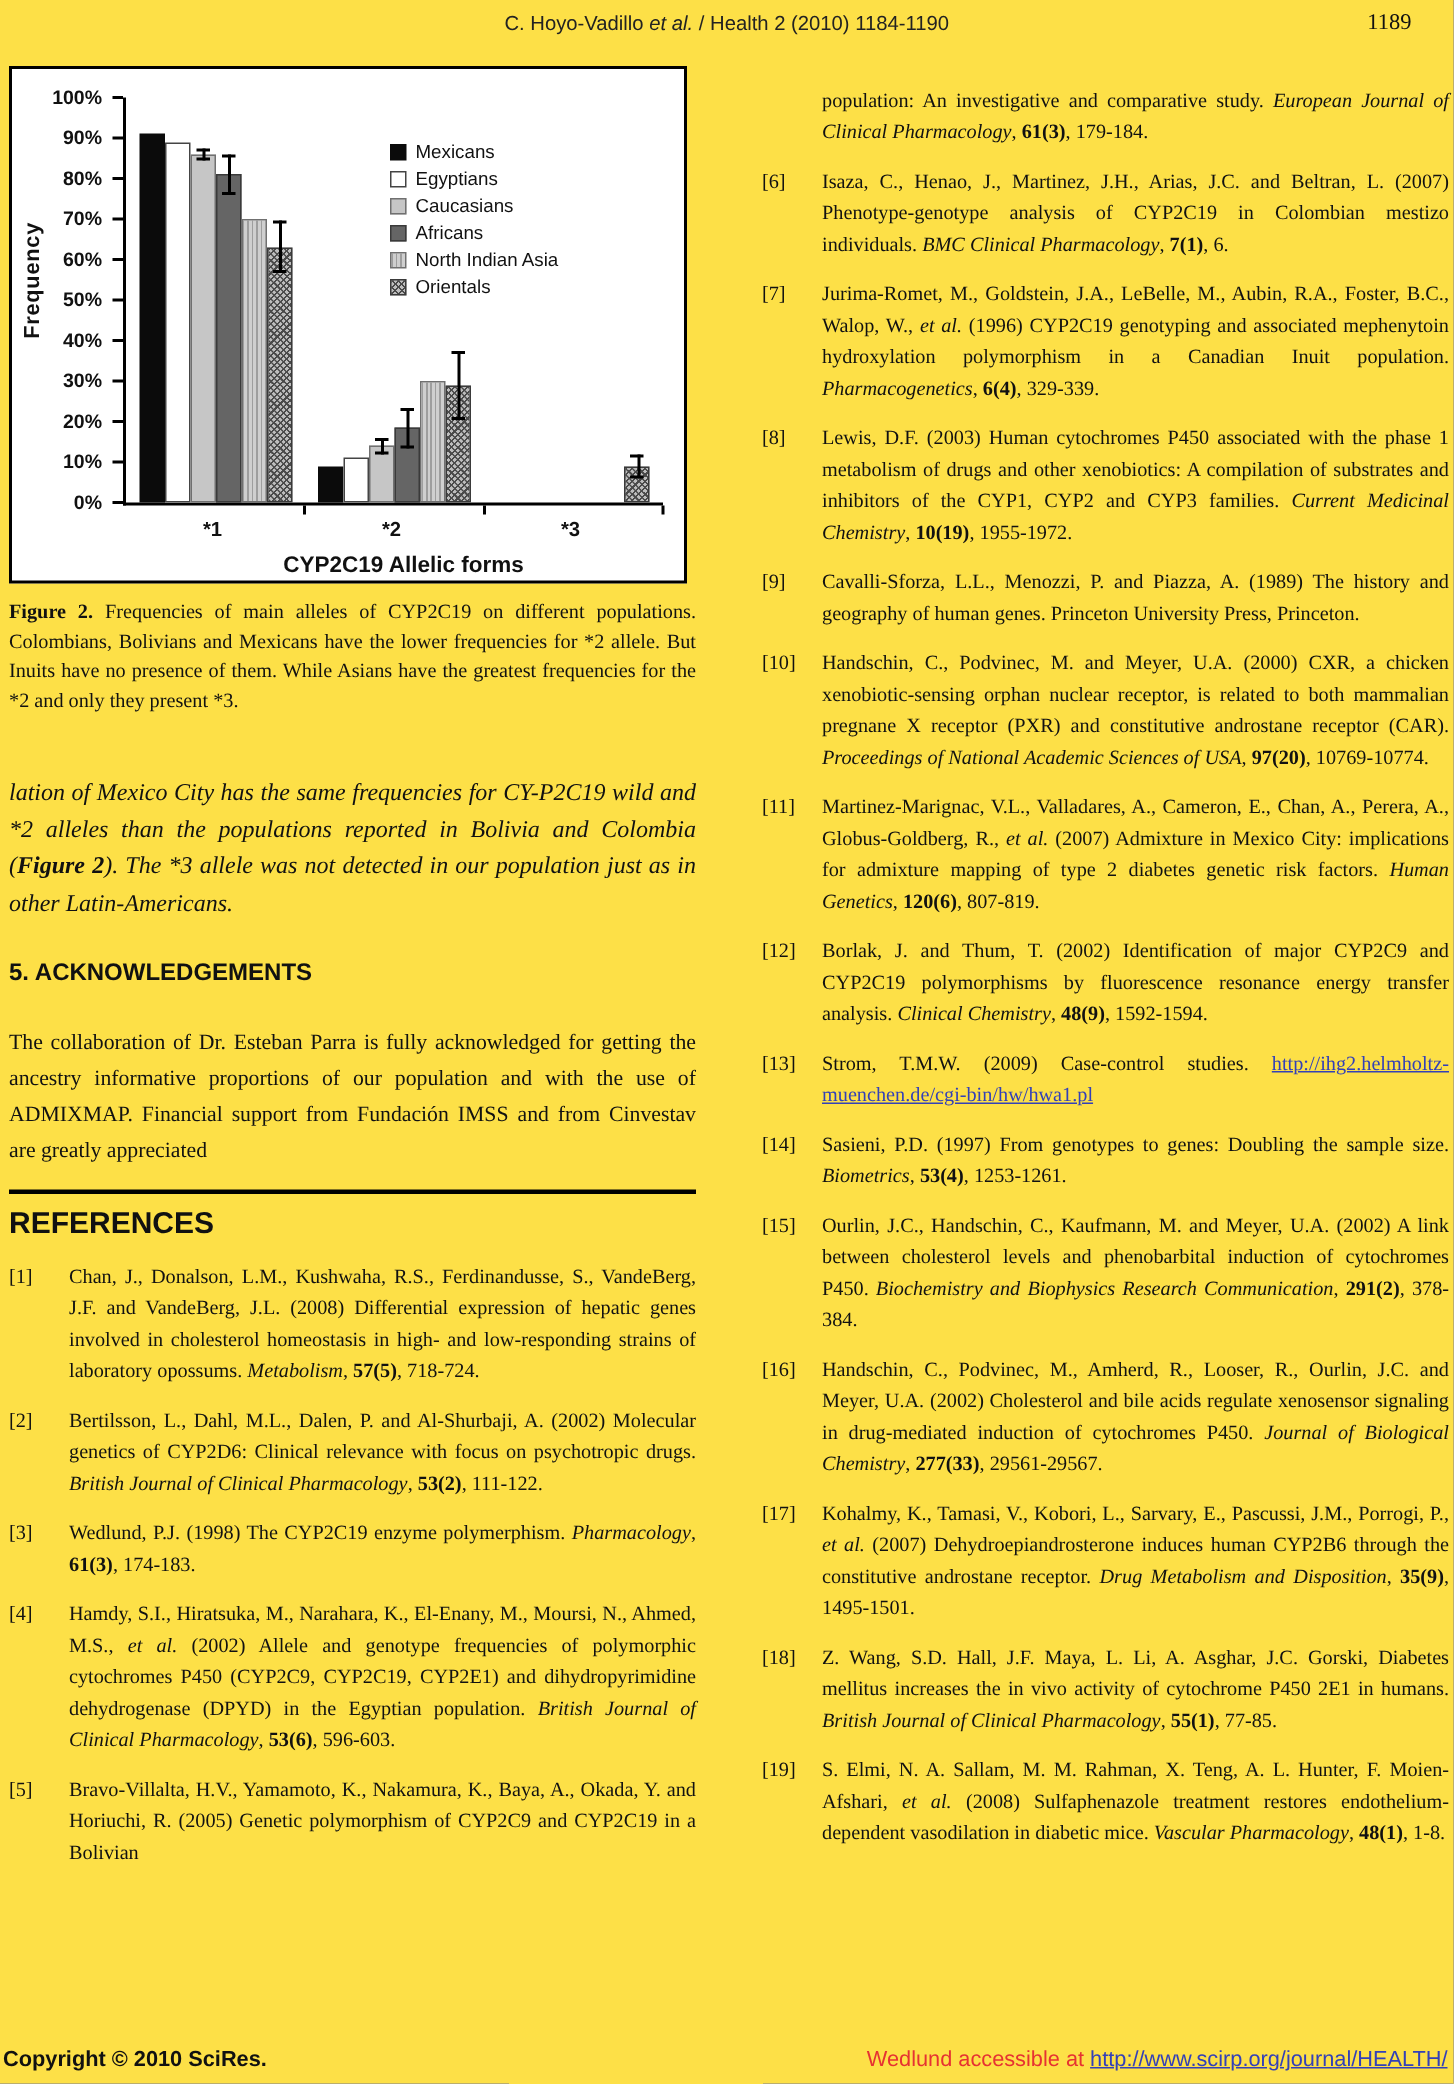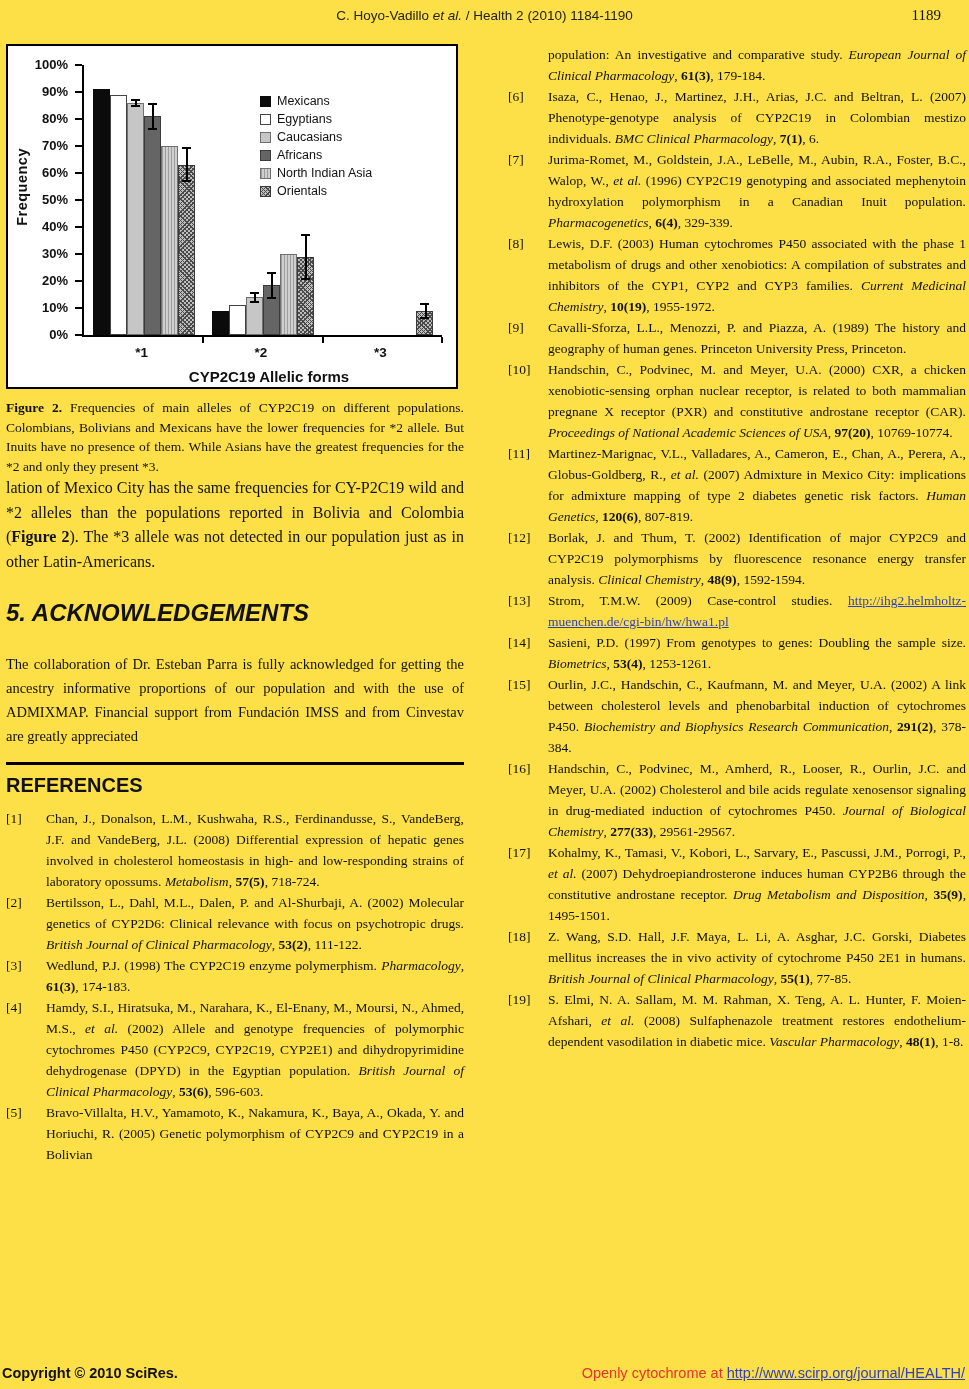--- a/index.html
+++ b/index.html
@@ -43,27 +43,27 @@
   .err{position:absolute;left:50%;margin-left:-4.5px;width:9px;z-index:2;}
   .err::before{content:"";position:absolute;top:0;left:0;right:0;border-top:2px solid #000;}
   .err::after{content:"";position:absolute;bottom:0;left:0;right:0;border-bottom:2px solid #000;}
   .err-line{position:absolute;top:0;bottom:0;left:50%;width:0;border-left:2px solid #000;}
   .legend{position:absolute;left:252px;top:48px;}
   .legend-row{display:flex;align-items:center;margin-bottom:4px;
         font-family:"Liberation Sans",sans-serif;font-size:12.5px;}
   .swatch{width:11px;height:11px;margin-right:6px;box-sizing:border-box;flex:0 0 11px;}
   
   .caption{margin-top:9px;font-size:13.5px;line-height:19.6px;text-align:justify;}
-  .bodypara{font-size:16px;line-height:24.5px;text-align:justify;}
-  .sechead{margin-top:25px;font-family:"Liberation Sans",sans-serif;font-weight:bold;font-size:24px;font-style:italic;}
+  .bodypara{margin-top:41px;font-size:16px;line-height:24.5px;text-align:justify;font-style:italic;}
+  .sechead{margin-top:25px;font-family:"Liberation Sans",sans-serif;font-weight:bold;font-size:16px;}
   .ackpara{margin-top:25px;font-size:14.5px;line-height:24px;text-align:justify;}
   .rule{margin-top:14px;border-top:3px solid #000;width:100%;}
   .refhead{margin-top:9px;font-family:"Liberation Sans",sans-serif;font-weight:bold;font-size:20px;}
   .refs{margin-top:11px;font-size:13.5px;line-height:21px;text-align:justify;}
-  .ref{position:relative;padding-left:40px;}
+  .ref{position:relative;padding-left:40px;margin-top:12px;}
   .ref-num{position:absolute;left:0;top:0;}
   .seg-b{font-weight:bold;}
   .seg-i{font-style:italic;}
   .seg-link{color:#3340b8;text-decoration:underline;cursor:pointer;}
   .seg-red{color:#e63232;}
   
   .footer{position:absolute;left:2px;right:4px;bottom:8px;display:flex;justify-content:space-between;
         font-family:"Liberation Sans",sans-serif;font-size:14.5px;text-align:center;}
   .foot-left{font-weight:bold;}
 </style>
@@ -249,16 +249,16 @@
           <div class="ref"><span class="ref-num">[16]</span><span><span>Handschin, C., Podvinec, M., Amherd, R., Looser, R., Ourlin, J.C. and Meyer, U.A. (2002) Cholesterol and bile acids regulate xenosensor signaling in drug-mediated induction of cytochromes P450. </span><span class="seg-i">Journal of Biological Chemistry</span><span>, </span><span class="seg-b">277(33)</span><span>, 29561-29567.</span></span></div>
           <div class="ref"><span class="ref-num">[17]</span><span><span>Kohalmy, K., Tamasi, V., Kobori, L., Sarvary, E., Pascussi, J.M., Porrogi, P., </span><span class="seg-i">et al.</span><span> (2007) Dehydroepiandrosterone induces human CYP2B6 through the constitutive androstane receptor. </span><span class="seg-i">Drug Metabolism and Disposition</span><span>, </span><span class="seg-b">35(9)</span><span>, 1495-1501.</span></span></div>
           <div class="ref"><span class="ref-num">[18]</span><span><span>Z. Wang, S.D. Hall, J.F. Maya, L. Li, A. Asghar, J.C. Gorski, Diabetes mellitus increases the in vivo activity of cytochrome P450 2E1 in humans. </span><span class="seg-i">British Journal of Clinical Pharmacology</span><span>, </span><span class="seg-b">55(1)</span><span>, 77-85.</span></span></div>
           <div class="ref"><span class="ref-num">[19]</span><span><span>S. Elmi, N. A. Sallam, M. M. Rahman, X. Teng, A. L. Hunter, F. Moien-Afshari, </span><span class="seg-i">et al.</span><span> (2008) Sulfaphenazole treatment restores endothelium-dependent vasodilation in diabetic mice. </span><span class="seg-i">Vascular Pharmacology</span><span>, </span><span class="seg-b">48(1)</span><span>, 1-8.</span></span></div>
         </div>
     </div>
   </div>
 
   <div class="footer">
     <div class="foot-left">Copyright © 2010 SciRes.</div>
-    <div class="foot-right"><span class="seg-red">Openly cytochrome at </span><span class="seg-link">http://www.scirp.org/journal/HEALTH/</span></div>
+    <div class="foot-right"><span class="seg-red">Wedlund accessible at </span><span class="seg-link">http://www.scirp.org/journal/HEALTH/</span></div>
   </div>
 
 </div>
 
 </body></html>

